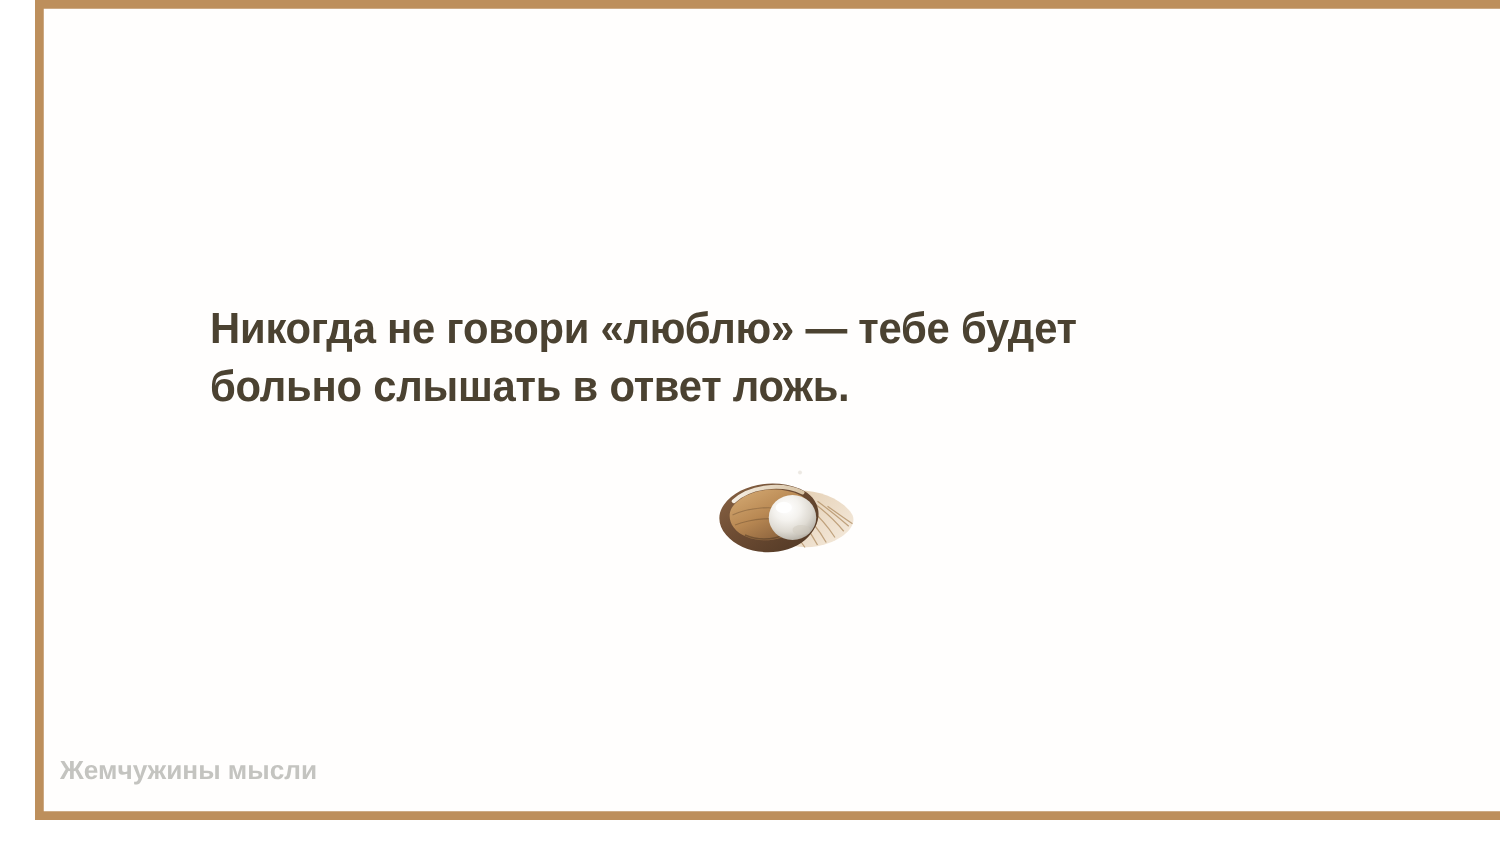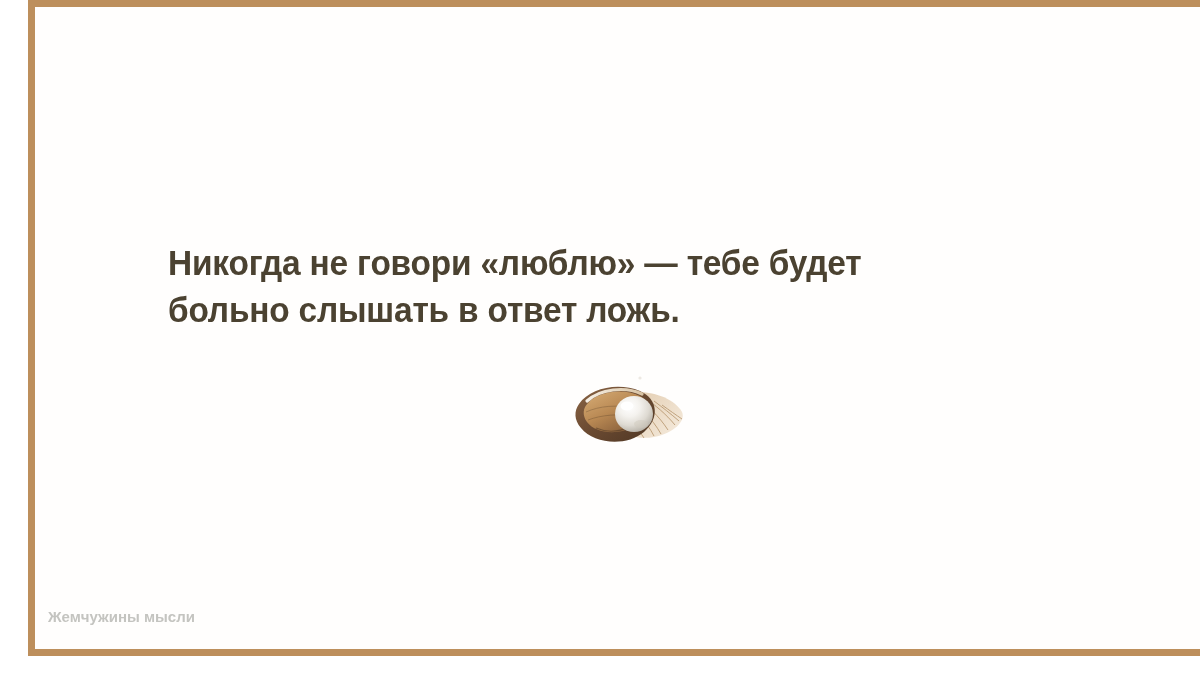--- a/index.html
+++ b/index.html
@@ -83,21 +83,21 @@
     display: flex;
     align-items: center;
     justify-content: space-between;
     padding: 0 13px;
     box-sizing: border-box;
   }
 
   .footer-brand,
   .footer-url {
     font-family: "Liberation Sans", sans-serif;
-    font-size: 15px;
+    font-size: 21px;
     line-height: 26px;
     color: #c4c4c0;
     white-space: nowrap;
     text-decoration: none;
   }
 
   .footer-brand {
     font-weight: bold;
   }
 

